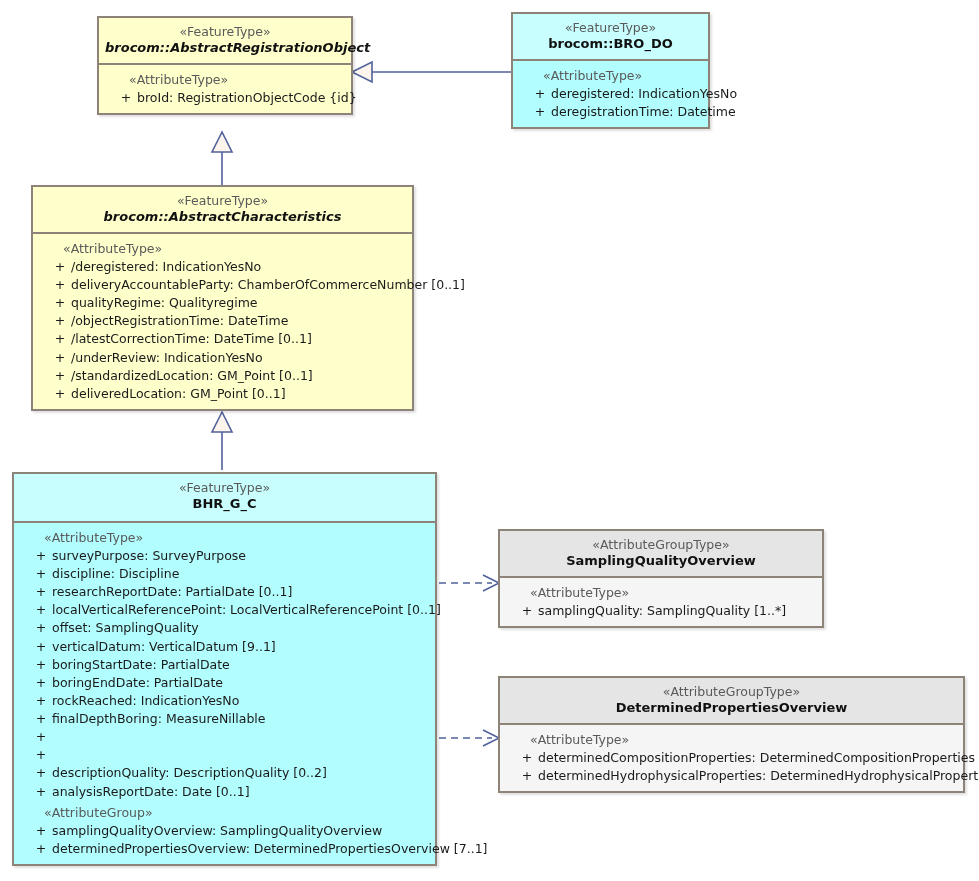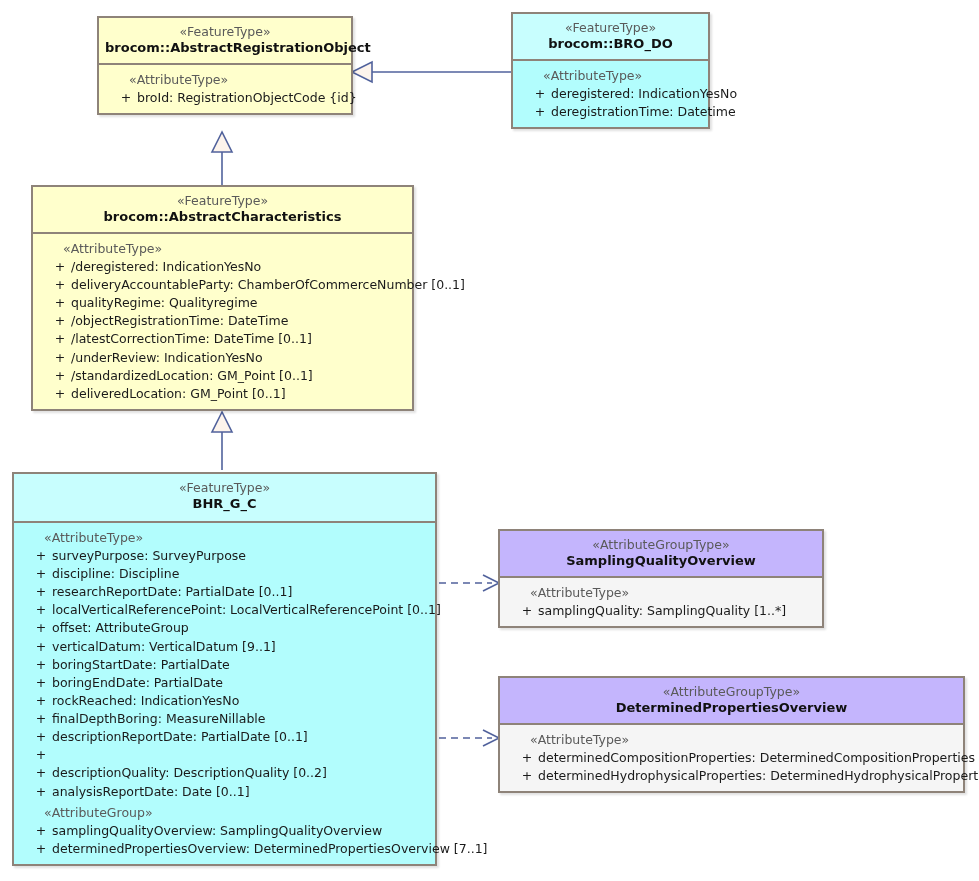--- a/index.html
+++ b/index.html
@@ -38,20 +38,21 @@
     white-space: nowrap;
   }
   .classname {
     display: block;
     font-size: 13px;
     font-weight: bold;
     color: #111111;
     white-space: nowrap;
   }
   .classname.abstract {
+    font-style: italic;
   }
   .uml-body {
     box-sizing: border-box;
     padding: 6px 4px 6px 16px;
   }
   .section-stereotype {
     font-size: 12.5px;
     color: #5a5a5a;
     padding: 1px 0 2px 14px;
     white-space: nowrap;
@@ -74,21 +75,21 @@
     white-space: nowrap;
     text-align: center;
   }
 
   
   .fill-yellow  { background: #ffffcc; }
   .fill-yellow-hdr { background: #ffffcc; }
   .fill-cyan    { background: #b2fdfd; }
   .fill-cyan-hdr{ background: #c8fefe; }
   .fill-white   { background: #f5f5f5; }
-  .fill-white-hdr { background: #c4b5fd; }
+  .fill-white-hdr { background: #e5e5e5; }
 
   
   #connectors {
     position: absolute;
     left: 0;
     top: 0;
     width: 979px;
     height: 881px;
     pointer-events: none;
   }
@@ -218,21 +219,21 @@
       <div class="attr-row">
         <span class="attr-vis">+</span>
         <span class="attr-text">researchReportDate: PartialDate [0..1]</span>
       </div>
       <div class="attr-row">
         <span class="attr-vis">+</span>
         <span class="attr-text">localVerticalReferencePoint: LocalVerticalReferencePoint [0..1]</span>
       </div>
       <div class="attr-row">
         <span class="attr-vis">+</span>
-        <span class="attr-text">offset: AttributeGroup</span>
+        <span class="attr-text">offset: SamplingQuality</span>
       </div>
       <div class="attr-row">
         <span class="attr-vis">+</span>
         <span class="attr-text">verticalDatum: VerticalDatum [9..1]</span>
       </div>
       <div class="attr-row">
         <span class="attr-vis">+</span>
         <span class="attr-text">boringStartDate: PartialDate</span>
       </div>
       <div class="attr-row">
@@ -242,21 +243,20 @@
       <div class="attr-row">
         <span class="attr-vis">+</span>
         <span class="attr-text">rockReached: IndicationYesNo</span>
       </div>
       <div class="attr-row">
         <span class="attr-vis">+</span>
         <span class="attr-text">finalDepthBoring: MeasureNillable</span>
       </div>
       <div class="attr-row">
         <span class="attr-vis">+</span>
-        <span class="attr-text">descriptionReportDate: PartialDate [0..1]</span>
       </div>
       <div class="attr-row">
         <span class="attr-vis">+</span>
       </div>
       <div class="attr-row">
         <span class="attr-vis">+</span>
         <span class="attr-text">descriptionQuality: DescriptionQuality [0..2]</span>
       </div>
       <div class="attr-row">
         <span class="attr-vis">+</span>

